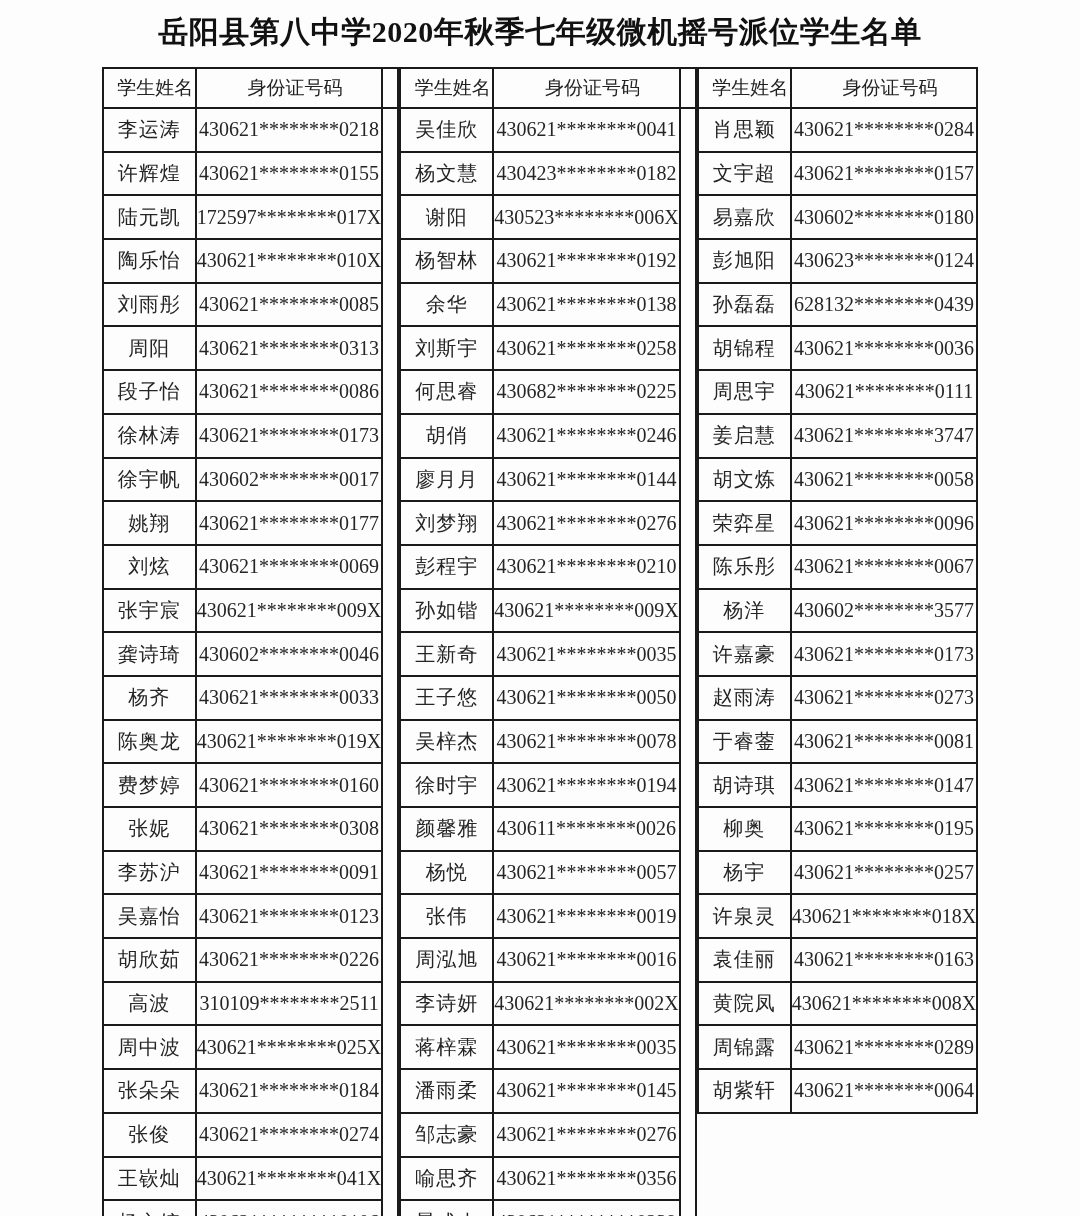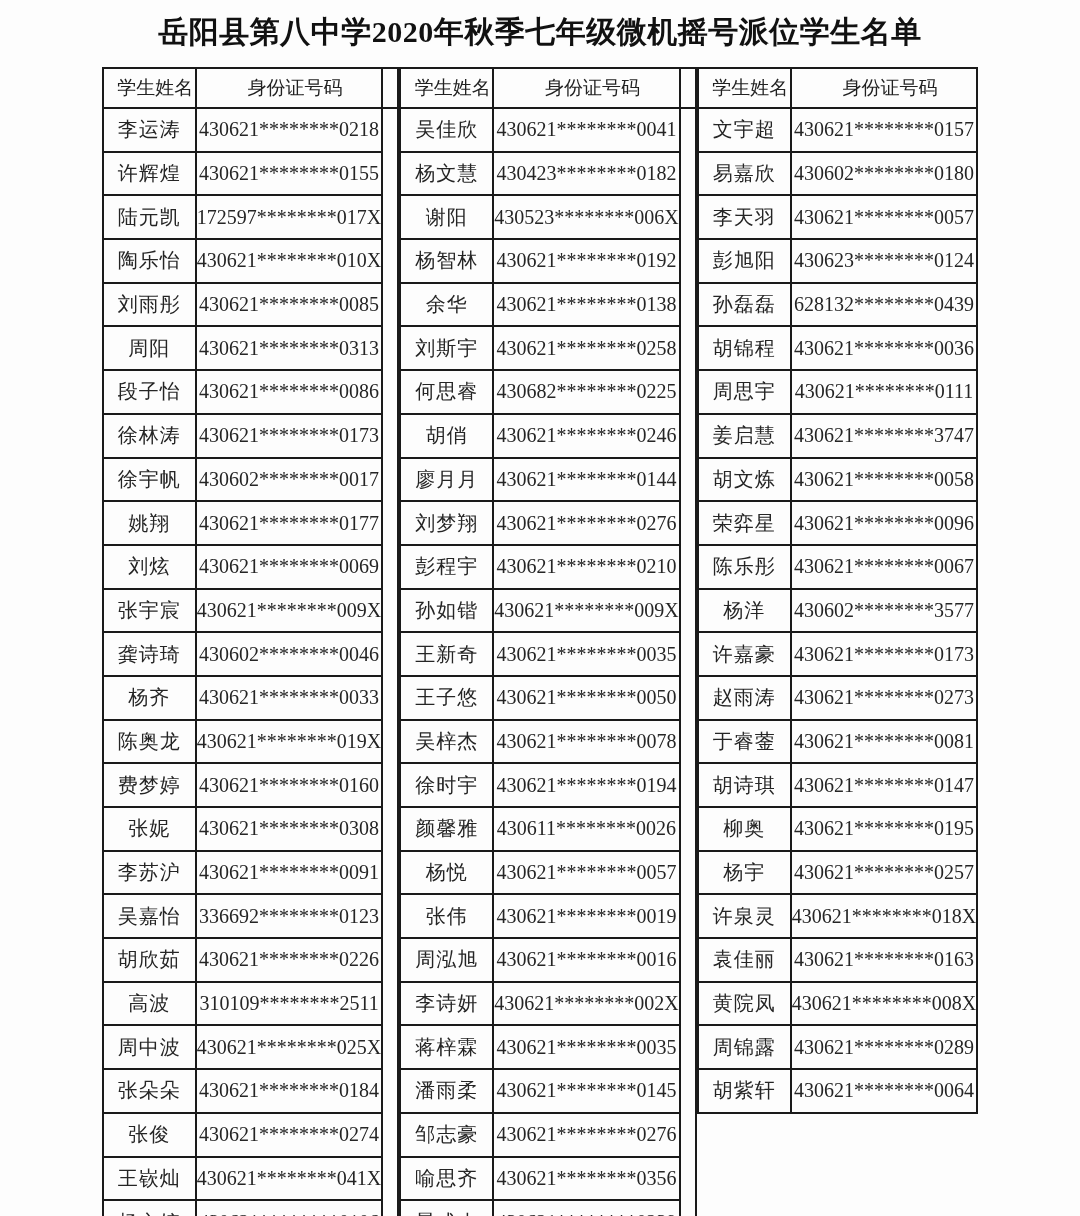--- a/index.html
+++ b/index.html
@@ -166,21 +166,21 @@
           <tr>
             <td class="name-cell">张妮</td>
             <td class="id-cell">430621********0308</td>
           </tr>
           <tr>
             <td class="name-cell">李苏沪</td>
             <td class="id-cell">430621********0091</td>
           </tr>
           <tr>
             <td class="name-cell">吴嘉怡</td>
-            <td class="id-cell">336692********0123</td>
+            <td class="id-cell">430621********0123</td>
           </tr>
           <tr>
             <td class="name-cell">胡欣茹</td>
             <td class="id-cell">430621********0226</td>
           </tr>
           <tr>
             <td class="name-cell">高波</td>
             <td class="id-cell">310109********2511</td>
           </tr>
           <tr>
@@ -334,32 +334,32 @@
           <col class="c-id">
         </colgroup>
       <thead>
         <tr>
           <th>学生姓名</th>
           <th>身份证号码</th>
         </tr>
       </thead>
       <tbody>
           <tr>
+            <td class="name-cell">肖思颖</td>
+            <td class="id-cell">430621********0284</td>
+          </tr>
+          <tr>
             <td class="name-cell">文宇超</td>
             <td class="id-cell">430621********0157</td>
           </tr>
           <tr>
             <td class="name-cell">易嘉欣</td>
             <td class="id-cell">430602********0180</td>
           </tr>
           <tr>
-            <td class="name-cell">李天羽</td>
-            <td class="id-cell">430621********0057</td>
-          </tr>
-          <tr>
             <td class="name-cell">彭旭阳</td>
             <td class="id-cell">430623********0124</td>
           </tr>
           <tr>
             <td class="name-cell">孙磊磊</td>
             <td class="id-cell">628132********0439</td>
           </tr>
           <tr>
             <td class="name-cell">胡锦程</td>
             <td class="id-cell">430621********0036</td>

